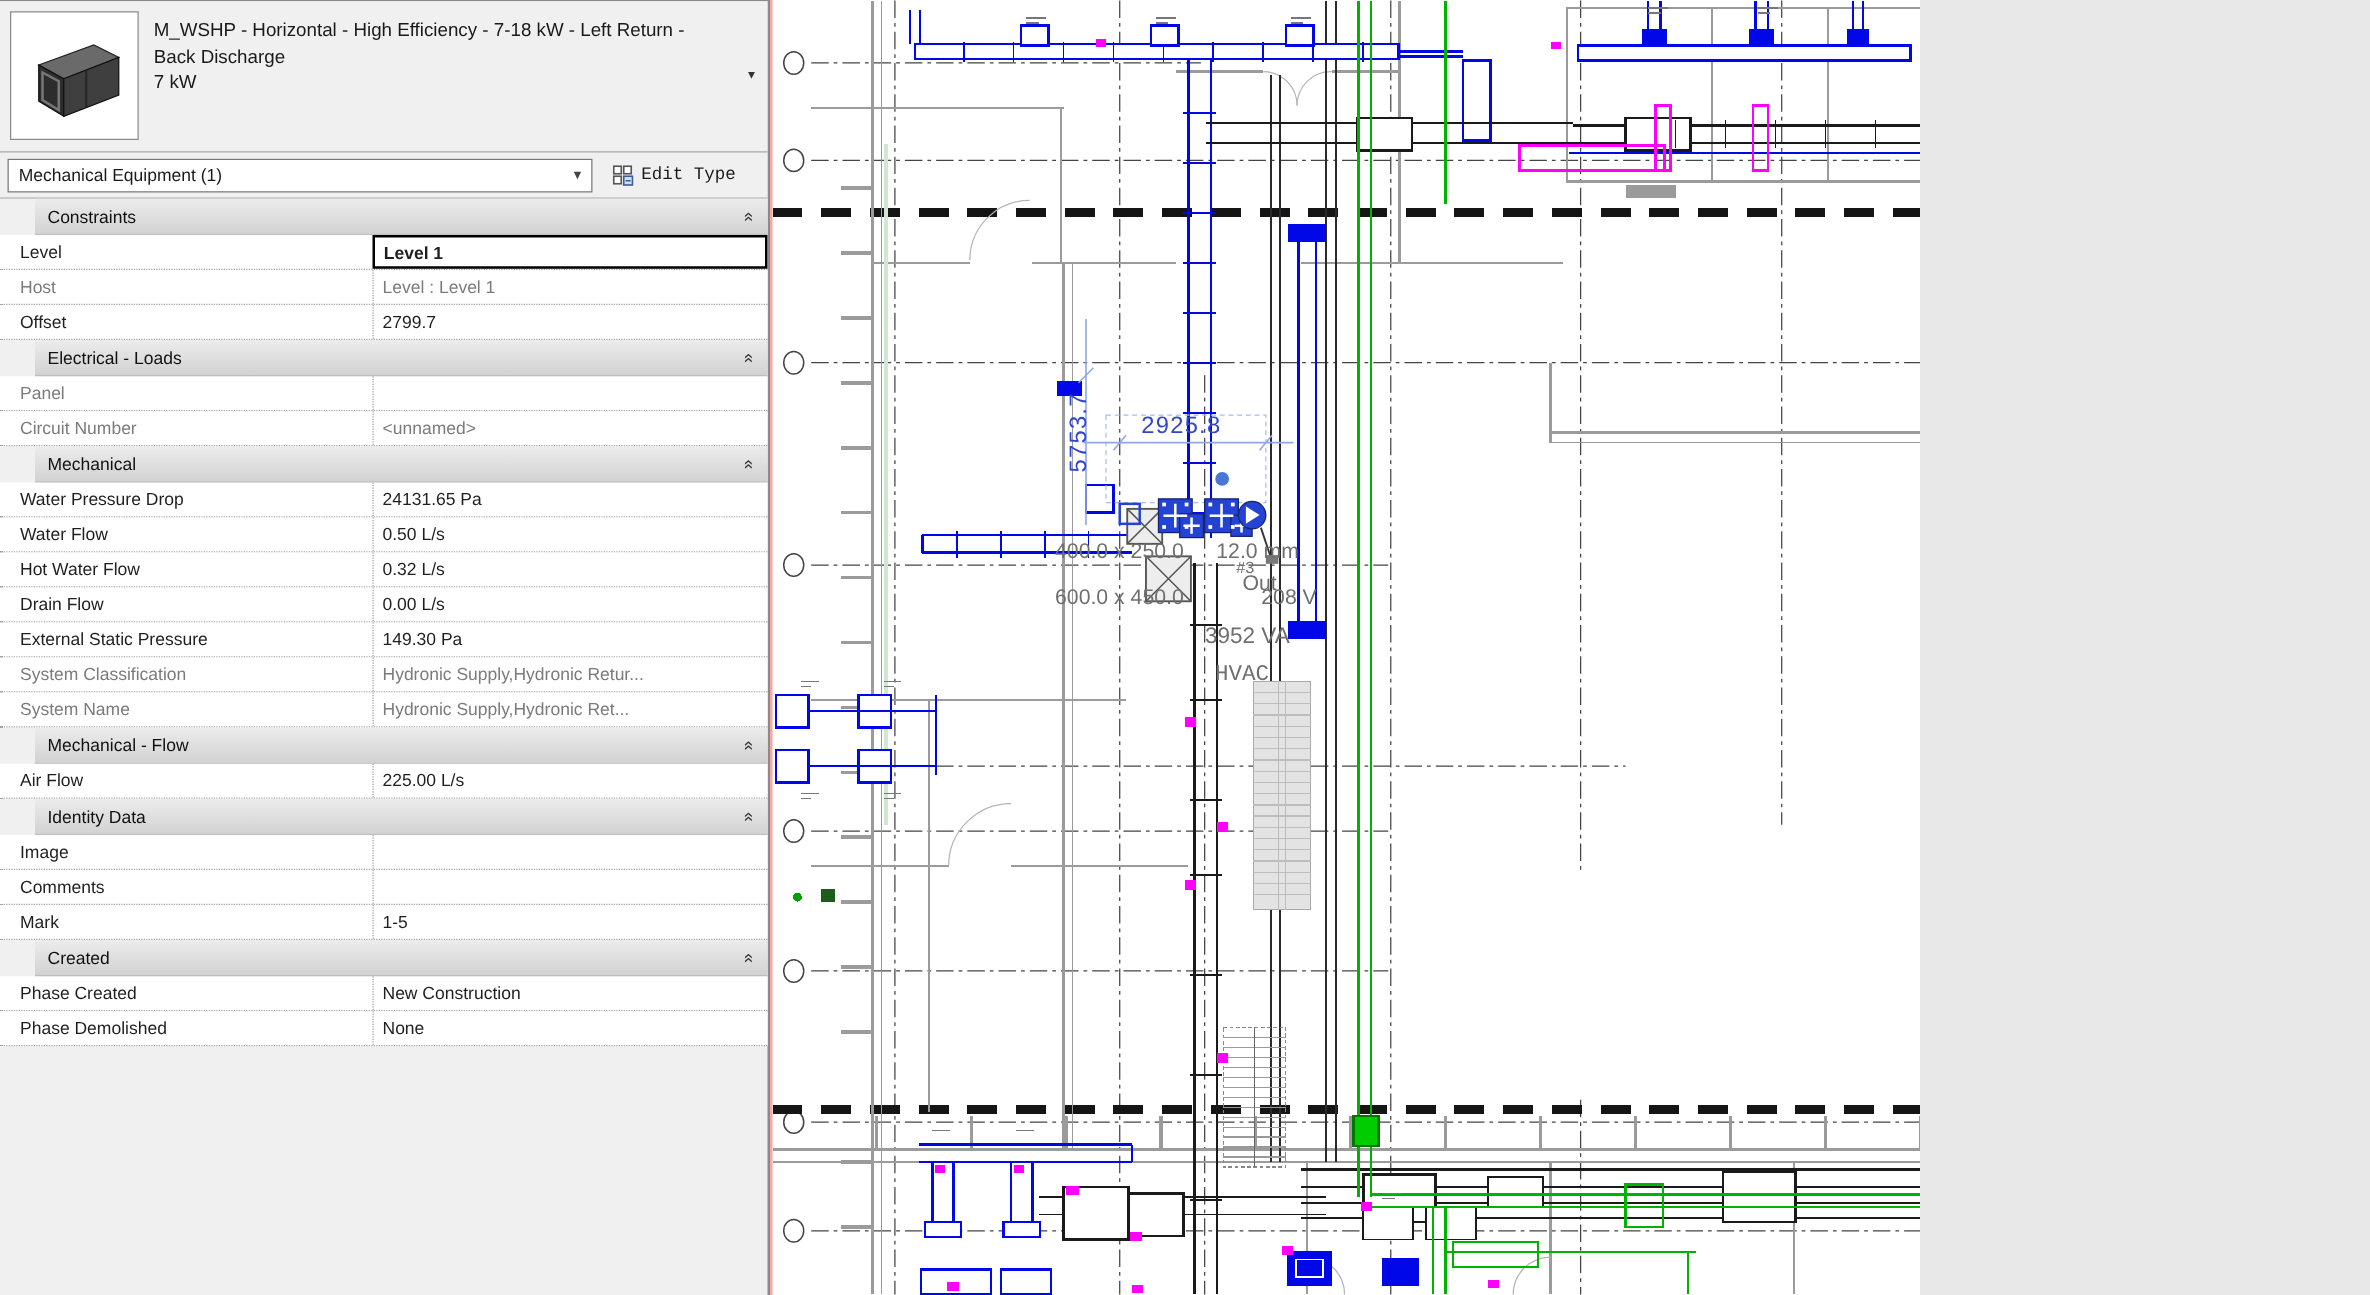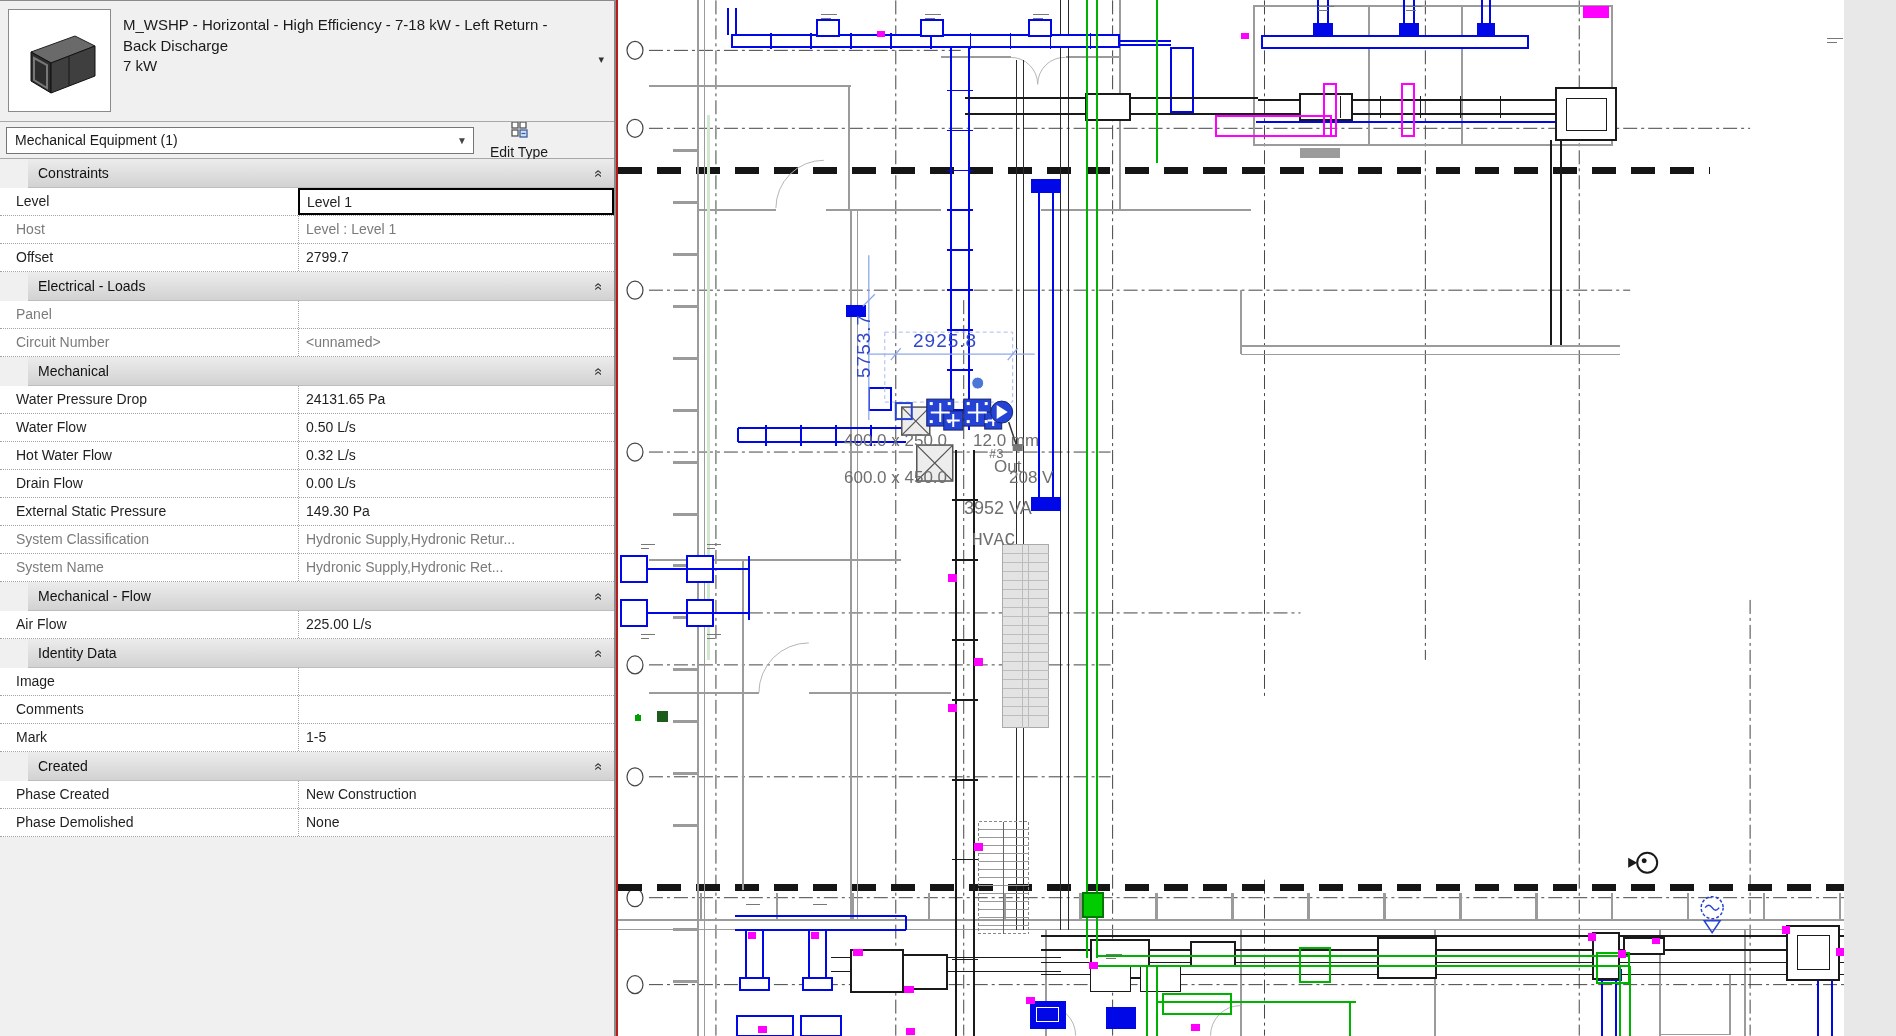--- a/index.html
+++ b/index.html
@@ -1,48 +1,48 @@
 <!DOCTYPE html>
 <html><head>
 <meta charset="utf-8">
 <style>
   html,body{margin:0;padding:0;background:#e8e8e8;font-family:"Liberation Sans",sans-serif;}
-  #app{position:relative;width:1844px;height:1036px;overflow:hidden;background:#b91c1c;}
+  #app{position:relative;width:1536px;height:1036px;overflow:hidden;background:#fca5a5;}
 
   
   #panel{position:absolute;left:0;top:0;width:616px;height:1036px;background:#f0f0f0;
          border-right:2px solid #8a8a8a;border-top:1px solid #8a8a8a;box-sizing:border-box;}
   #type-header{position:relative;height:121px;border-bottom:1px solid #a8a8a8;background:#f0f0f0;
                display:flex;padding:8px;box-sizing:border-box;}
   #preview-box{width:101px;height:101px;background:#fff;border:1px solid #8a8a8a;flex:0 0 auto;
                display:flex;align-items:center;justify-content:center;}
   #type-title{padding:6px 24px 0 12px;font-size:15px;line-height:20.5px;color:#1a1a1a;}
   #type-chevron{position:absolute;right:10px;top:52px;font-size:11px;color:#333;cursor:pointer;}
 
   #selector-row{height:37px;display:flex;align-items:center;padding:0 6px;background:#f0f0f0;
                 border-bottom:1px solid #a8a8a8;box-sizing:border-box;}
   #type-selector{width:468px;height:27px;background:#fff;border:1px solid #767676;display:flex;
                  align-items:center;box-sizing:border-box;font-size:14px;color:#1a1a1a;}
   #type-selector .sel-text{flex:1;padding-left:8px;white-space:nowrap;overflow:hidden;}
   #type-selector .sel-chevron{width:22px;text-align:center;font-size:10px;color:#444;}
   #edit-type-btn{margin-left:10px;display:flex;align-items:center;gap:6px;font-size:14px;color:#1a1a1a;
-                 background:transparent;border:none;cursor:pointer;font-family:Liberation Sans, sans-serif;flex-direction:column;}
+                 background:transparent;border:none;cursor:pointer;font-family:Liberation Mono, monospace;}
 
   #prop-table{background:#f0f0f0;}
   .sec-header{position:relative;height:29px;line-height:29px;padding-left:10px;font-size:14px;color:#111;
               background:linear-gradient(#ececec,#d2d2d2);border-bottom:1px solid #bdbdbd;box-sizing:border-box;margin-left:28px;}
   .sec-header .collapse-icon{position:absolute;right:12px;top:0;display:inline-block;
               transform:rotate(-90deg);font-size:14px;color:#333;}
   .prop-row{display:flex;height:28px;background:#fff;border-bottom:1px dotted #a3a3a3;box-sizing:border-box;}
   .prop-row .lbl{width:298px;flex:0 0 auto;padding-left:16px;font-size:14px;line-height:27px;color:#1f1f1f;
                  white-space:nowrap;overflow:hidden;box-sizing:border-box;}
   .prop-row .val{flex:1;border-left:1px dotted #a3a3a3;padding-left:7px;font-size:14px;line-height:27px;
                  color:#1f1f1f;white-space:nowrap;overflow:hidden;box-sizing:border-box;}
   .prop-row.readonly .lbl,.prop-row.readonly .val{color:#7b7b7b;}
-  .prop-row .val.focused{border:2px solid #000;line-height:24px;}
+  .prop-row .val.focused{border:2px solid #000;line-height:24px;font-weight:bold;}
 
   
   #drawing{position:absolute;left:618px;top:0;width:1278px;height:1036px;background:#fff;overflow:hidden;}
   #plan-svg{position:absolute;left:0;top:0;}
   .anno{position:absolute;pointer-events:none;white-space:nowrap;}
   .anno.gray{color:#6f6f6f;font-size:17px;}
   .anno.blue{color:#3247c8;font-size:19px;letter-spacing:1px;}
   #anno-dim-v{transform-origin:0 0;transform:rotate(-90deg);}
 </style>
 </head>

